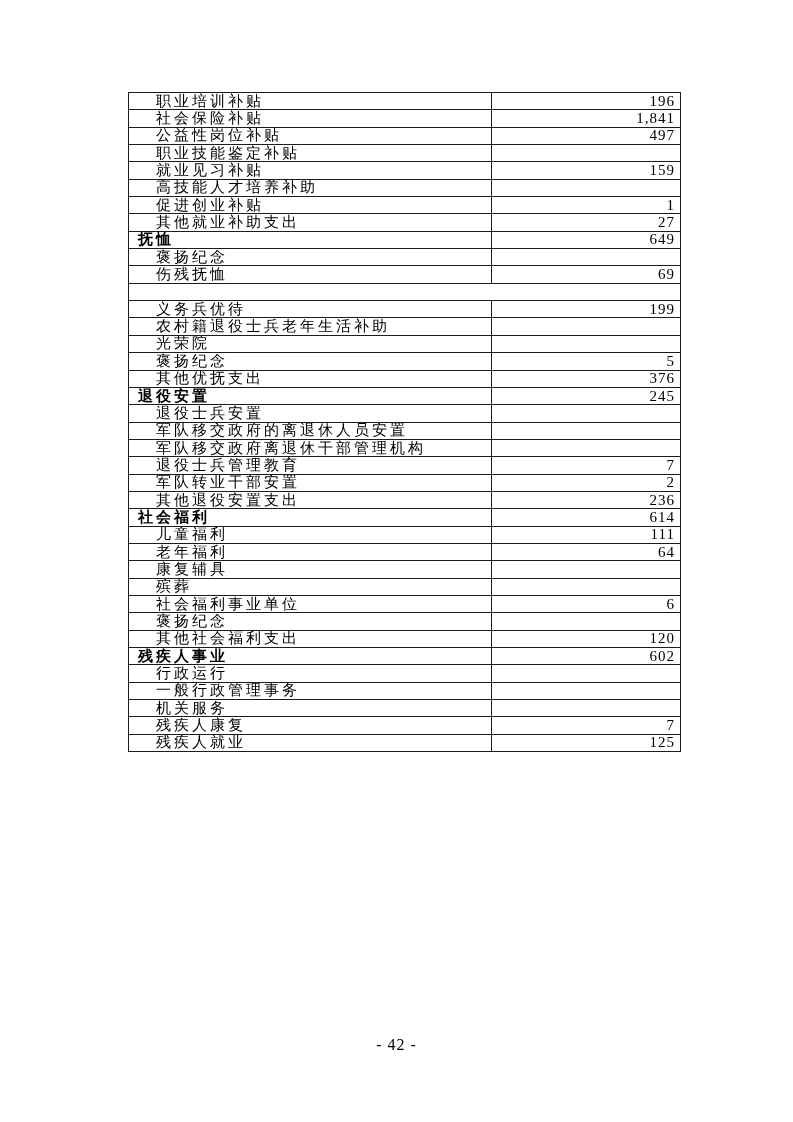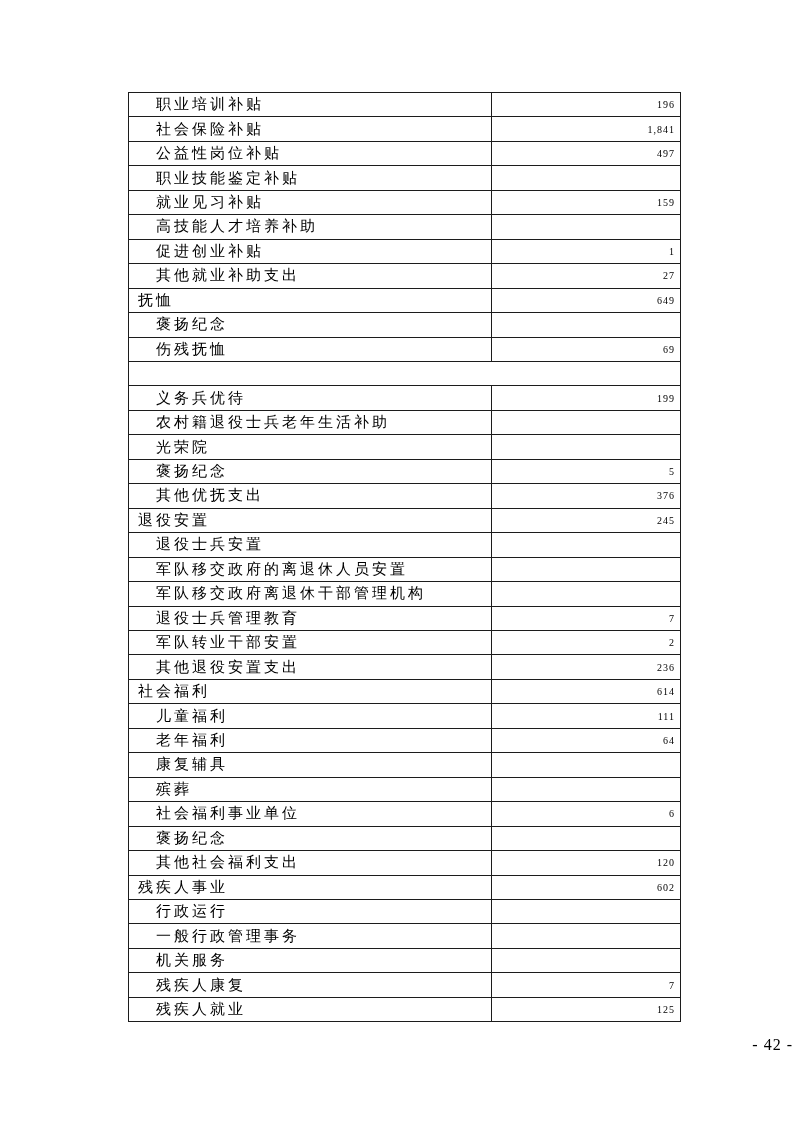--- a/index.html
+++ b/index.html
@@ -18,21 +18,21 @@
     position: absolute;
     inset: 0;
     background: #ffffff;
     overflow: hidden;
   }
   .budget-table {
     position: absolute;
     left: 128px;
     top: 92px;
     width: 553px;
-    height: 930px;
+    height: 660px;
     border: 1px solid #1c1c1c;
     box-sizing: border-box;
     display: flex;
     flex-direction: column;
     background: #ffffff;
   }
   .t-row {
     flex: 1 1 0;
     display: flex;
     border-bottom: 1px solid #1c1c1c;
@@ -48,36 +48,36 @@
     box-sizing: border-box;
     overflow: hidden;
   }
   .cell.label {
     width: 363px;
     border-right: 1px solid #1c1c1c;
     font-size: 15px;
     letter-spacing: 3px;
     white-space: nowrap;
   }
-  .cell.label.lvl1 { padding-left: 9px; }
+  .cell.label.lvl1 { padding-left: 9px; font-weight: bold; }
   .cell.label.lvl2 { padding-left: 27px; }
   .cell.value {
     flex: 1;
     justify-content: flex-end;
     padding-right: 5px;
-    font-size: 10px;
+    font-size: 15px;
     letter-spacing: 1px;
     white-space: nowrap;
   }
   .page-number {
     position: absolute;
     top: 1036px;
     left: 0;
     width: 100%;
-    text-align: right;
+    text-align: center;
     font-size: 16px;
     letter-spacing: 1px;
   }
 </style>
 </head>
 <body>
 
 <div class="page">
   <div class="budget-table" id="budget-table">
   <div class="t-row">

